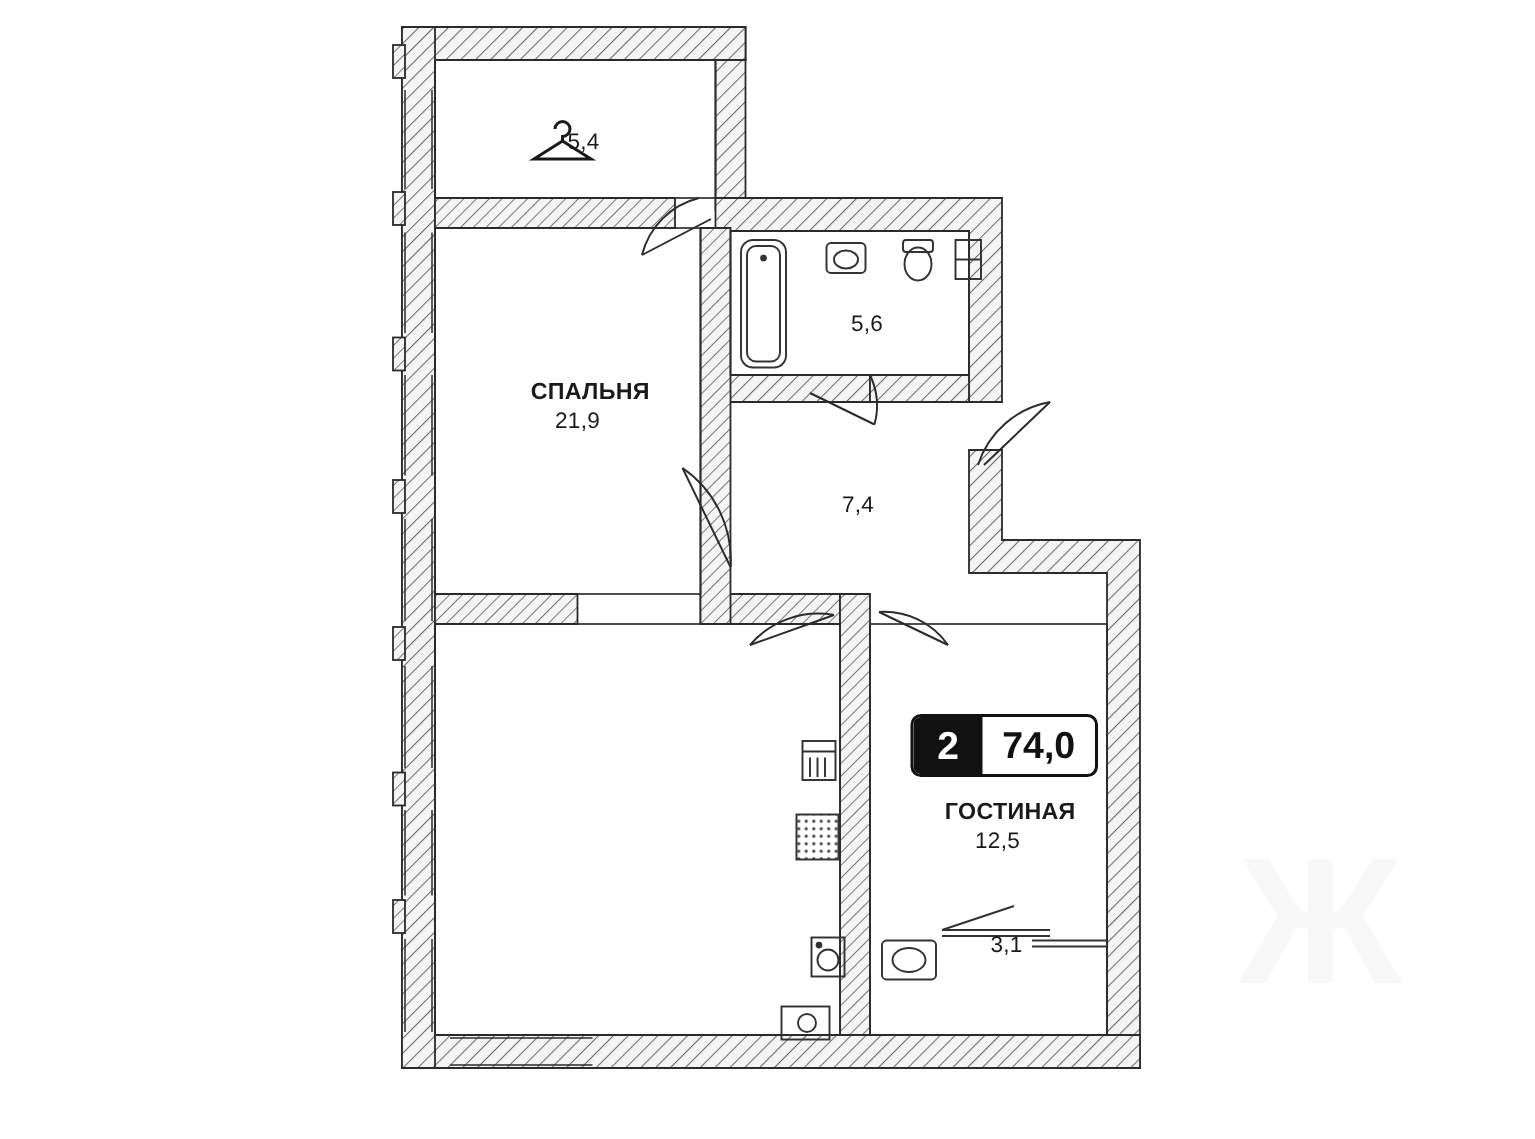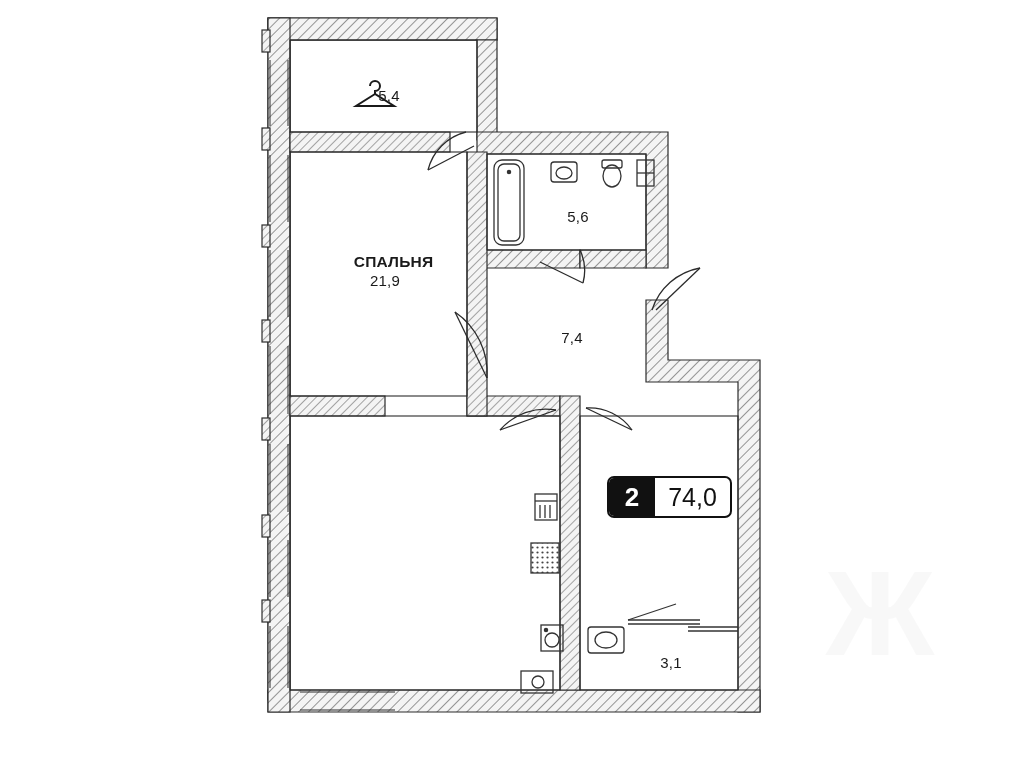--- a/index.html
+++ b/index.html
@@ -52,21 +52,21 @@
     color:#fff;
     font-size:26px;
     font-weight:700;
     display:flex;align-items:center;justify-content:center;
     border-radius:4px 0 0 4px;
   }
   #badge .total{
     flex:1;
     color:#111;
     font-size:25px;
-    font-weight:400;
+    font-weight:700;
     display:flex;align-items:center;justify-content:center;
   }
 </style>
 </head>
 <body>
 
 <div id="plan">
 
   <svg width="1023" height="759" viewBox="0 0 1023 759">
     <defs>
@@ -237,22 +237,26 @@
 
   <div class="lbl" style="left:578px;top:216px;">
     <div class="area">5,6</div>
   </div>
 
   <div class="lbl" style="left:572px;top:337px;">
     <div class="area">7,4</div>
   </div>
 
 
-
-  <div class="lbl" style="left:671px;top:662px;">
+  <div class="lbl" style="left:665px;top:551px;">
+    <div class="name">ГОСТИНАЯ</div>
+    <div class="area">12,5</div>
+  </div>
+
+  <div class="lbl" style="left:671px;top:630px;">
     <div class="area">3,1</div>
   </div>
 
   <div id="badge">
     <div class="rooms">2</div>
     <div class="total">74,0</div>
   </div>
 
 </div>
 

